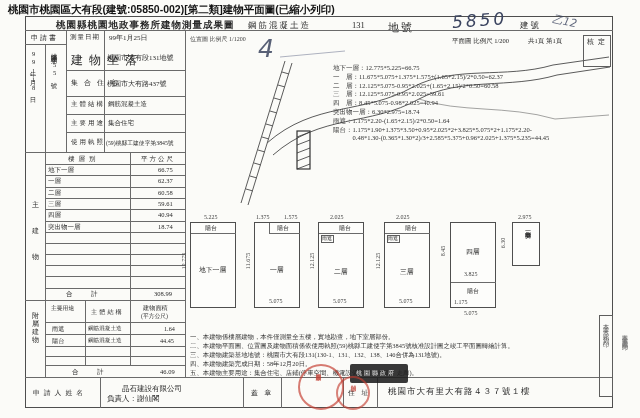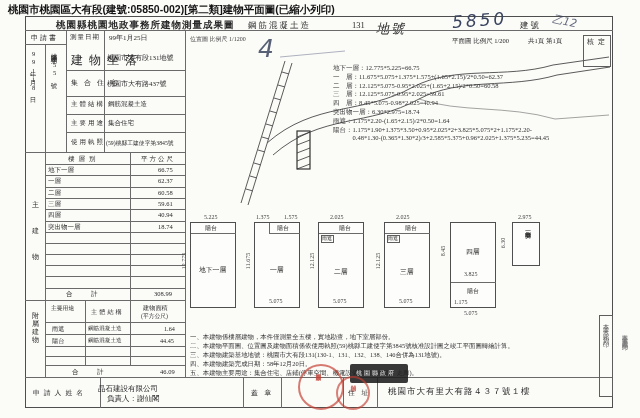--- a/index.html
+++ b/index.html
@@ -21,21 +21,21 @@
 </head>
 <body>
 
 <div class="t" style="left:8px;top:3px;font-size:10.5px;font-weight:bold;font-family:'Liberation Sans',sans-serif;color:#141414;">桃園市桃園區大有段(建號:05850-002)[第二類]建物平面圖(已縮小列印)</div>
 
 <div class="box" style="left:25px;top:16px;width:588px;height:392px;border-color:#4e4e4e;"></div>
 
 <div class="t" style="left:56px;top:19px;font-size:9.5px;font-weight:bold;letter-spacing:1px;">桃園縣桃園地政事務所建物測量成果圖</div>
 <div class="t" style="left:248px;top:20px;font-size:8.5px;letter-spacing:2px;">鋼筋混凝土造</div>
 <div class="t" style="left:352px;top:20px;font-size:8.5px;">131</div>
-<div class="t" style="left:376px;top:20px;font-size:13px;letter-spacing:2px;font-style:italic;">地號</div>
+<div class="t" style="left:388px;top:20px;font-size:11px;letter-spacing:2px;">地號</div>
 <div class="hw" style="left:452px;top:10px;font-size:17px;letter-spacing:3px;transform:rotate(-4deg);">5850</div>
 <div class="t" style="left:520px;top:20px;font-size:8.5px;letter-spacing:2px;">建號</div>
 <div class="hw" style="left:552px;top:14px;font-size:11px;transform:rotate(12deg);opacity:.8;">乙12</div>
 <div class="hl" style="left:25px;top:30px;width:588px;"></div>
 
 <div class="t" style="left:452px;top:37px;font-size:6.5px;">平面圖 比例尺 1/200</div>
 <div class="t" style="left:528px;top:37px;font-size:6.5px;">共1頁 第1頁</div>
 <div class="box" style="left:583px;top:35px;width:28px;height:32px;"></div>
 <div class="t" style="left:587px;top:37px;font-size:7px;letter-spacing:4px;">核定</div>
 
@@ -239,21 +239,21 @@
 </div>
 
 <div class="hl" style="left:25px;top:377px;width:588px;"></div>
 <div class="vl" style="left:100px;top:377px;height:31px;"></div>
 <div class="vl" style="left:243px;top:377px;height:31px;"></div>
 <div class="vl" style="left:281px;top:377px;height:31px;"></div>
 <div class="vl" style="left:343px;top:377px;height:31px;"></div>
 <div class="vl" style="left:377px;top:377px;height:31px;"></div>
 
 <div class="t" style="left:33px;top:388px;font-size:6.8px;letter-spacing:4px;">申請人姓名</div>
-<div class="t" style="left:98px;top:384px;font-size:7.5px;">晶石建設有限公司</div>
+<div class="t" style="left:122px;top:384px;font-size:7.5px;">晶石建設有限公司</div>
 <div class="t" style="left:107px;top:394px;font-size:7.5px;">負責人：謝仙閣</div>
 <div class="t" style="left:251px;top:388px;font-size:6.8px;">蓋　章</div>
 <div class="t" style="left:348px;top:388px;font-size:6.8px;">住　址</div>
 <div class="t" style="left:388px;top:386px;font-size:8.5px;letter-spacing:1px;">桃園市大有里大有路４３７號１樓</div>
 
 <div class="abs" style="left:350px;top:364px;width:58px;height:19px;background:#1e1e1e;opacity:.88;border-radius:2px;overflow:hidden;">
   <div class="t" style="left:6px;top:5px;font-size:6px;color:#efefef;letter-spacing:2px;">桃園縣政府</div>
 </div>
 <div class="stamp-red" style="left:298px;top:364px;width:46px;height:46px;opacity:.85;">
   <div class="vt" style="left:16px;top:4px;font-size:5.5px;color:#c4453a;letter-spacing:0;">晶石建設有限公司印</div>

